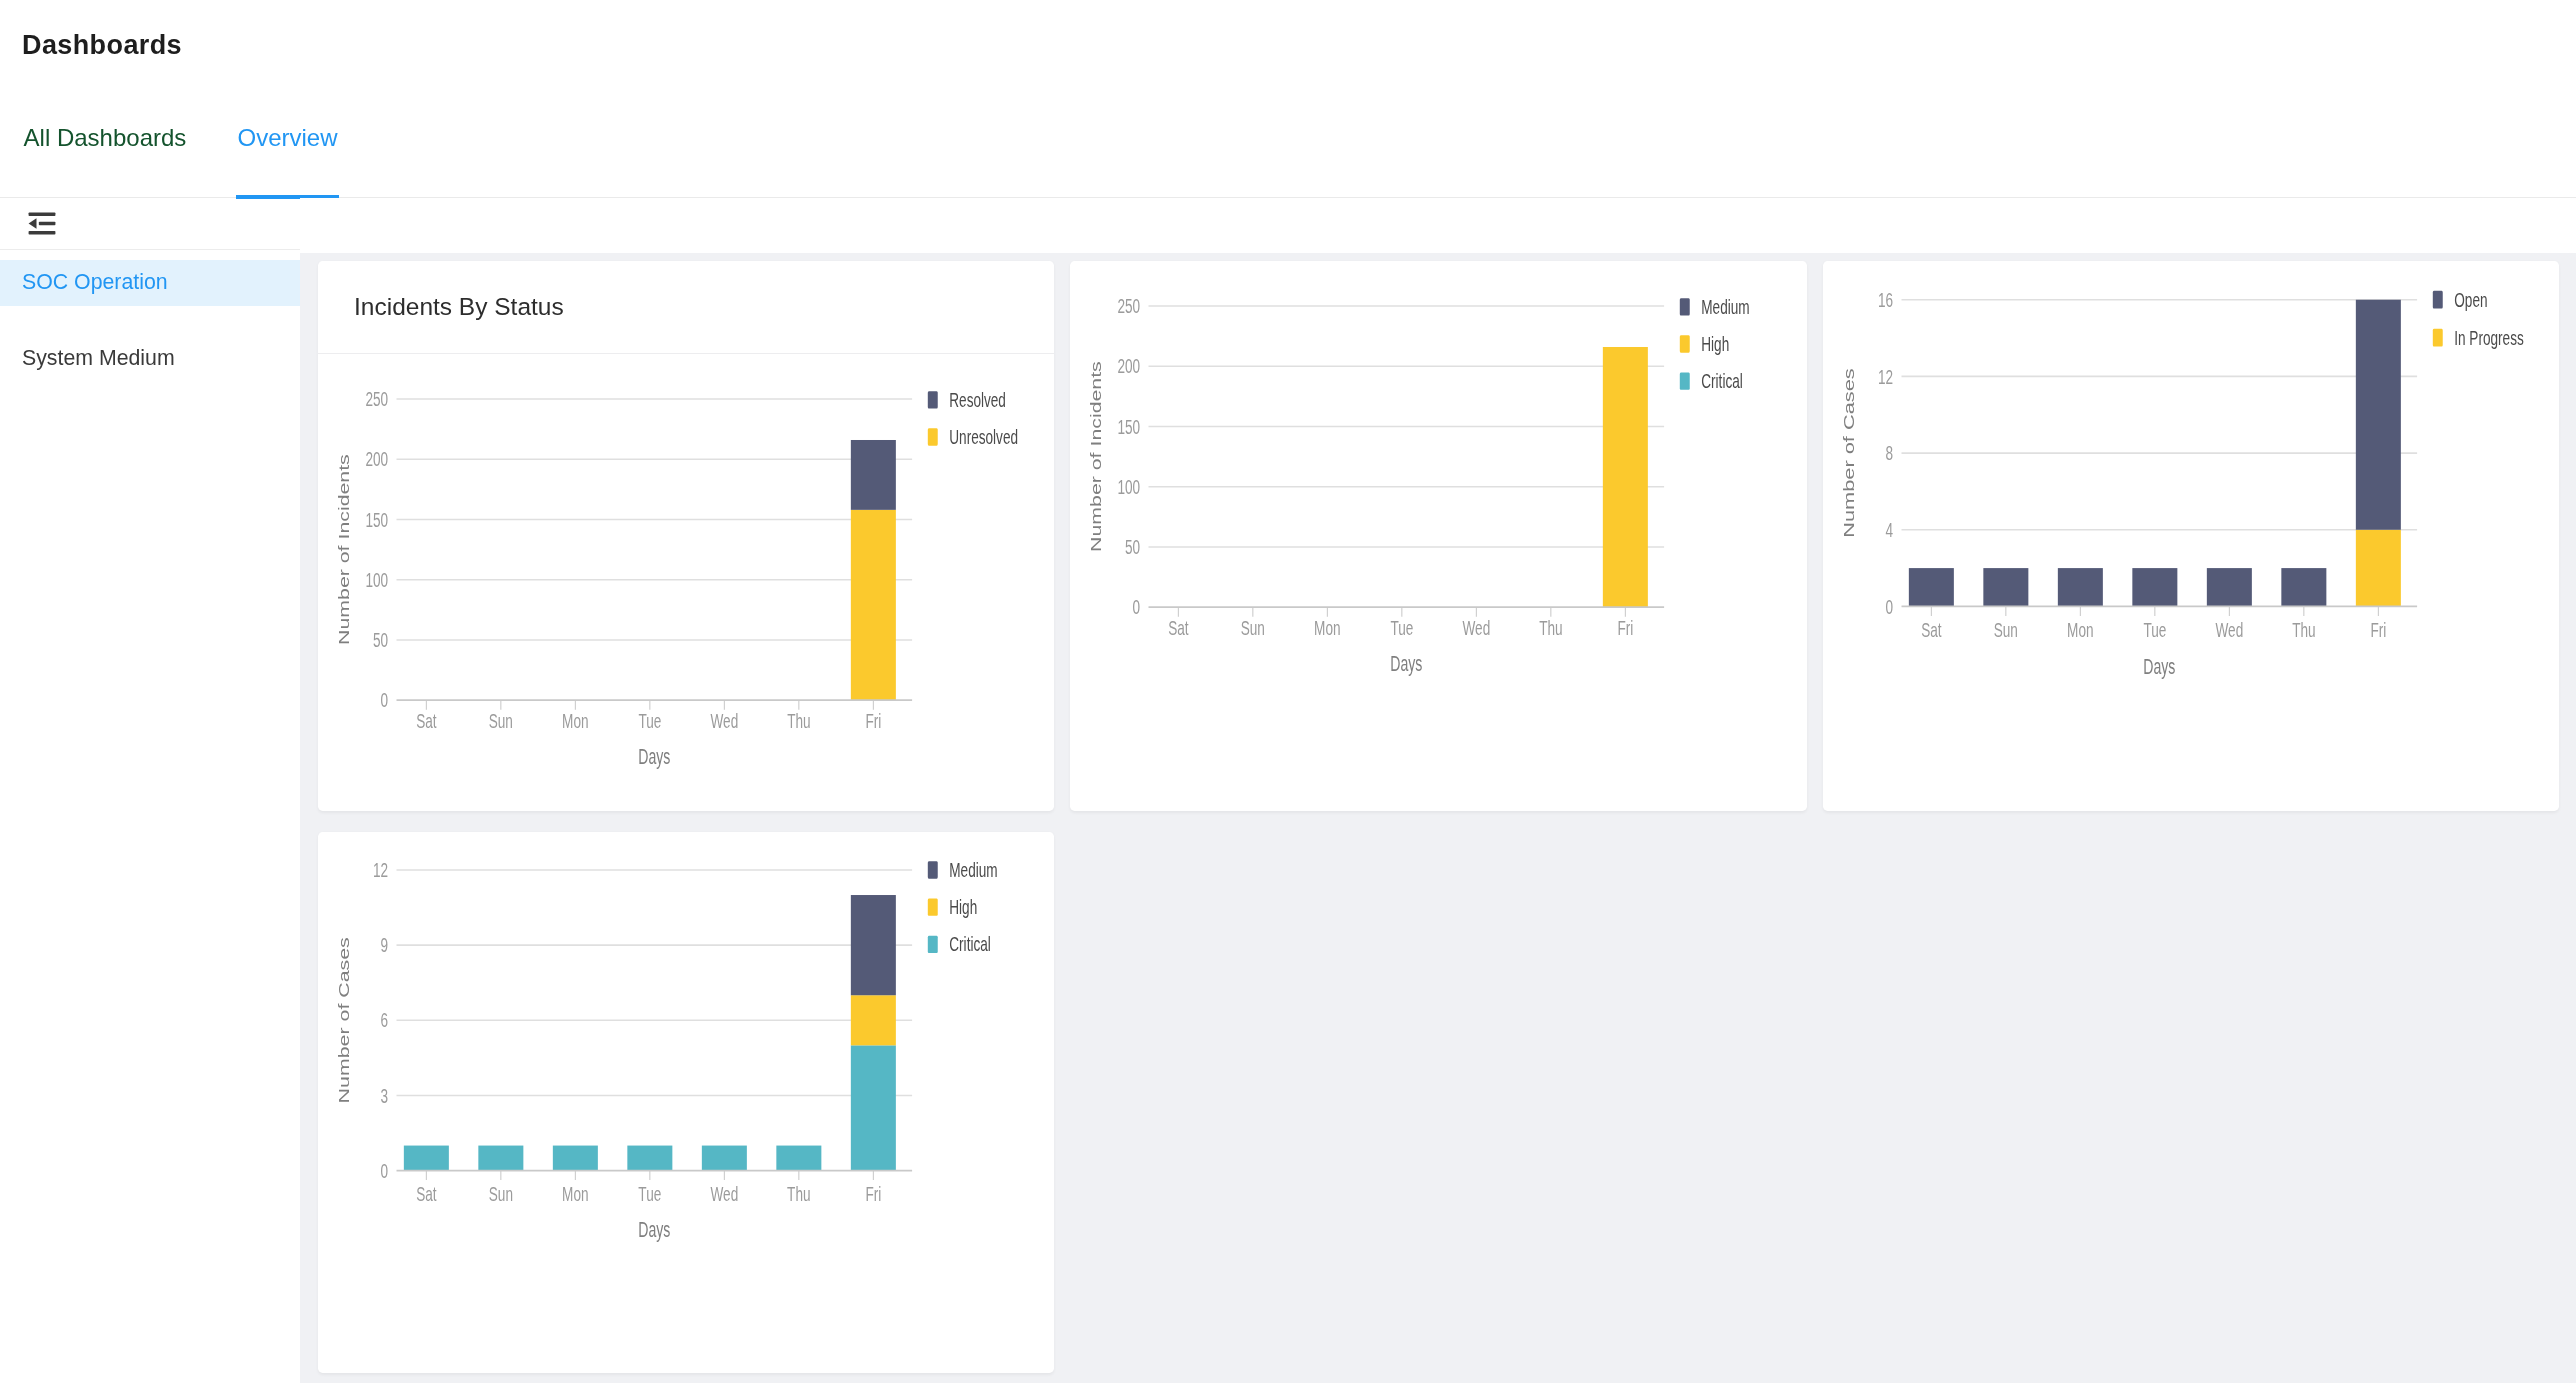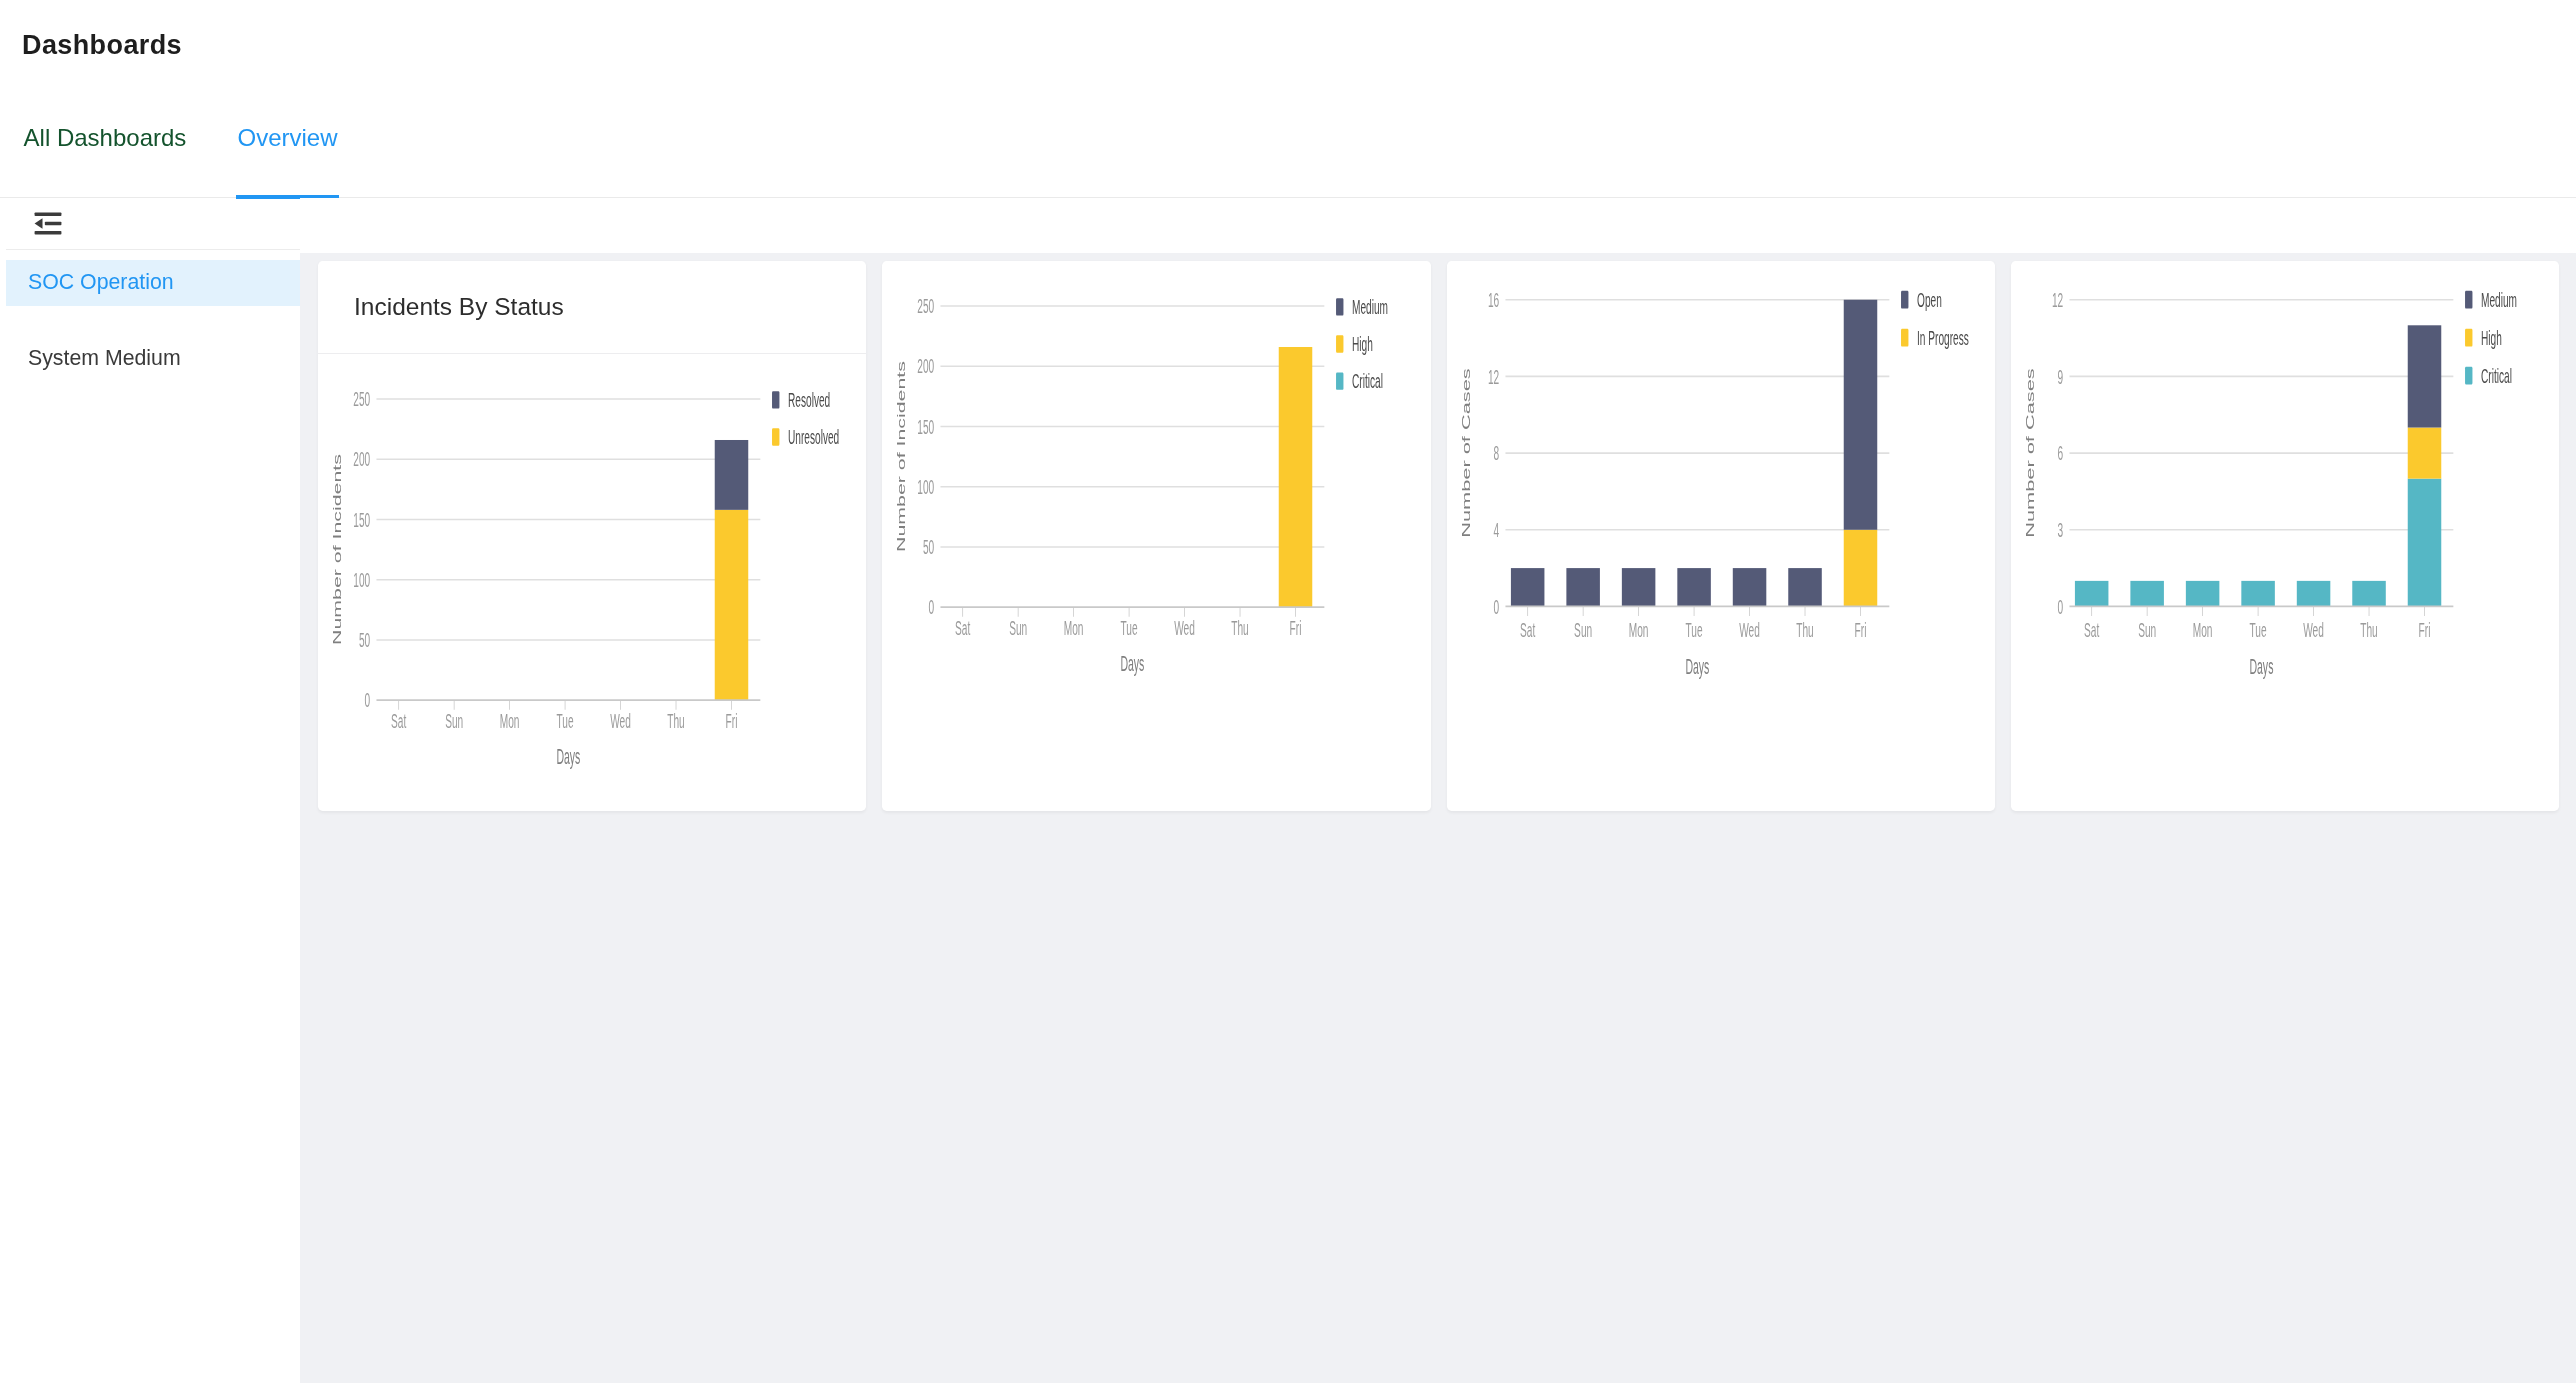--- a/index.html
+++ b/index.html
@@ -28,21 +28,21 @@
     font-size:24px; line-height:28px; color:#14532d;
     padding:0 1.6px 43px 1.6px; border-bottom:4px solid transparent;
     cursor:pointer; white-space:nowrap;
   }
   .tab.active { color:#2196F3; border-bottom-color:#2196F3; }
 
   
   .main { display:flex; height:1186px; }
 
   .sidebar {
-    width:300px; background:#fff; flex:0 0 300px;padding-left:6px;
+    width:300px; background:#fff; flex:0 0 300px;
   }
   .sidebar-toolbar {
     height:52px; border-bottom:1.6px solid #ECECEC;
     display:flex; align-items:center; padding-left:24px;
   }
   .fold-btn {
     width:35px; height:32px; background:transparent; border:none;
     display:flex; align-items:center; justify-content:center; cursor:pointer; padding:0;
   }
   .menu { padding-top:9.5px; }
@@ -53,21 +53,21 @@
   .menu-item + .menu-item { margin-top:30px; }
   .menu-item.active { background:#E2F2FD; color:#2196F3; }
 
   .content {
     flex:1; background:#F0F1F4; position:relative;
   }
   .content-toolbar-strip { height:55px; background:#fff; }
 
   .cards {
     position:absolute; left:18px; right:16.6px; top:63px;
-    display:grid; grid-template-columns:1fr 1fr 1fr 1fr; grid-template-rows:550px 541px;
+    display:grid; grid-template-columns:1fr 1fr 1fr; grid-template-rows:550px 541px;
     column-gap:16px; row-gap:21.3px;
   }
   .card {
     background:#fff; border-radius:4.7px;
     box-shadow:0 1.6px 3.2px rgba(0,0,0,0.05);
     overflow:hidden;
   }
   .card-header {
     height:93px; border-bottom:1.6px solid #EDEDEF;
     display:flex; align-items:center; padding-left:36px;

